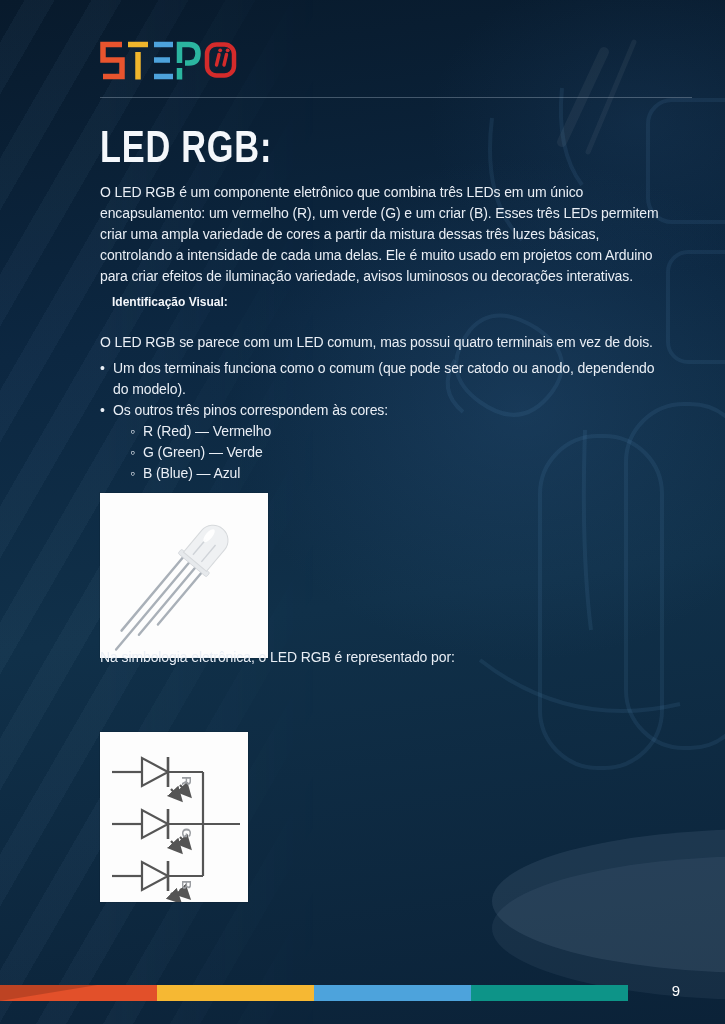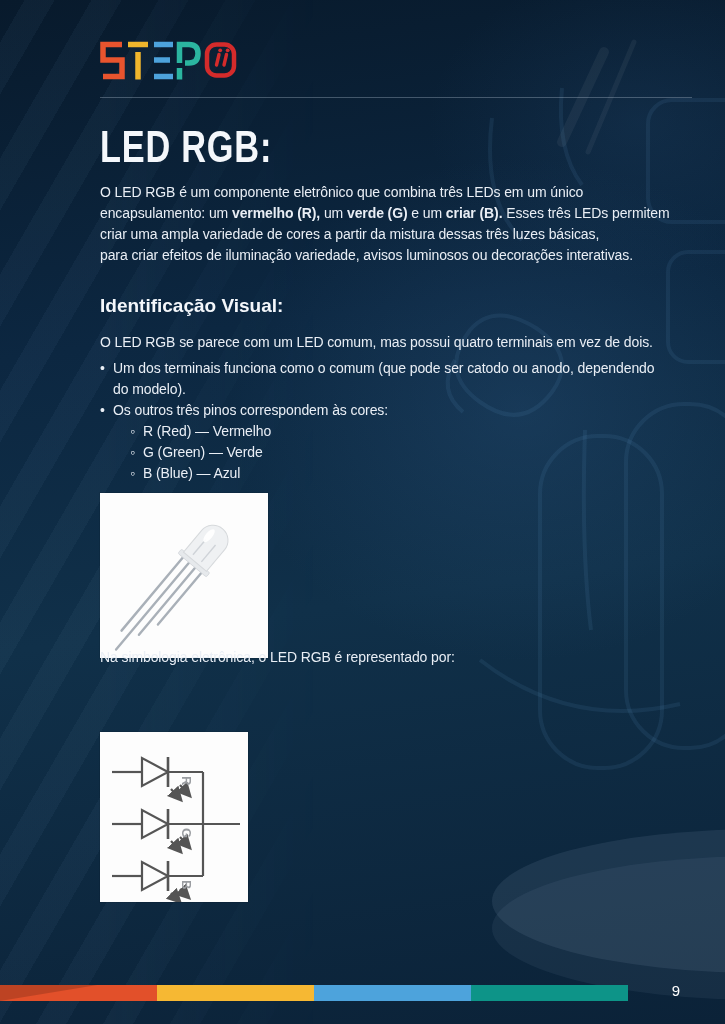--- a/index.html
+++ b/index.html
@@ -24,23 +24,23 @@
   .sr-only{position:absolute;width:1px;height:1px;overflow:hidden;clip-path:inset(50%);}
 
   .divider{left:100px;top:97px;width:592px;height:1px;background:rgba(190,205,222,0.32);}
 
   .title{left:100px;top:124px;font-size:44px;font-weight:700;line-height:46px;color:#f4f7fb;
     transform:scaleX(0.78);transform-origin:left top;letter-spacing:1px;white-space:nowrap;}
 
   .bodytext{font-size:14px;line-height:21px;letter-spacing:-0.1px;color:#e9eef5;}
   .bodytext .ln{display:block;white-space:nowrap;}
   .intro{left:100px;top:182px;}
-  b,.b{font-weight:700;}
-
-  .h2{left:100px;top:295px;font-size:19px;font-weight:700;color:#f4f7fb;}
+  b,.b{font-weight:400;}
+
+  .h2{left:112px;top:295px;font-size:12px;font-weight:700;color:#f4f7fb;}
   .visual-intro{left:100px;top:332px;}
 
   .bullets{left:100px;top:358px;}
   .li{display:flex;white-space:nowrap;}
   .li .marker{width:13px;flex:0 0 13px;}
   .li.sub{padding-left:30px;}
   .li .cont-indent{padding-left:13px;}
 
   .white-box{background:#fdfdfd;box-shadow:0 0 0 1px rgba(0,0,0,0.08);}
   .led-photo{left:100px;top:493px;width:168px;height:165px;}
@@ -113,20 +113,21 @@
   <div class="abs divider"></div>
 
   <div class="abs title">LED RGB:</div>
 
   <div class="abs bodytext intro">
     <span class="ln">O LED RGB é um componente eletrônico que combina três LEDs em um único</span>
     <span class="ln">
       <span>encapsulamento: um </span><span class="b">vermelho (R),</span><span> um </span><span class="b">verde (G)</span><span> e um </span><span class="b">criar (B).</span><span> Esses três LEDs permitem</span>
     </span>
     <span class="ln">criar uma ampla variedade de cores a partir da mistura dessas três luzes básicas,</span>
+    <span class="ln">controlando a intensidade de cada uma delas. Ele é muito usado em projetos com Arduino</span>
     <span class="ln">para criar efeitos de iluminação variedade, avisos luminosos ou decorações interativas.</span>
   </div>
 
   <div class="abs h2">Identificação Visual:</div>
 
   <div class="abs bodytext visual-intro">
     <span class="ln">O LED RGB se parece com um LED comum, mas possui quatro terminais em vez de dois.</span>
   </div>
 
   <div class="abs bodytext bullets">

